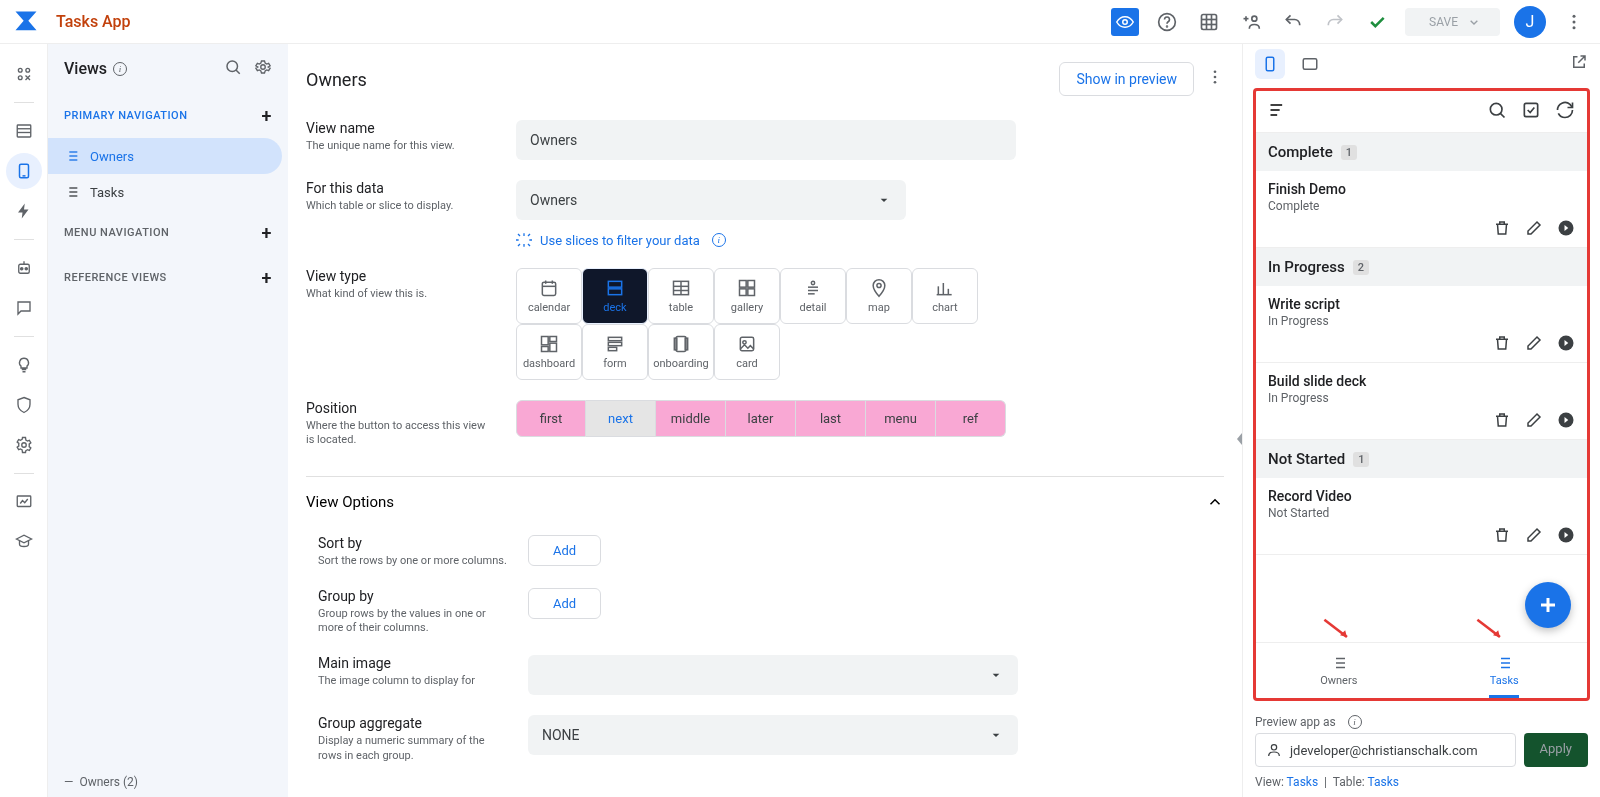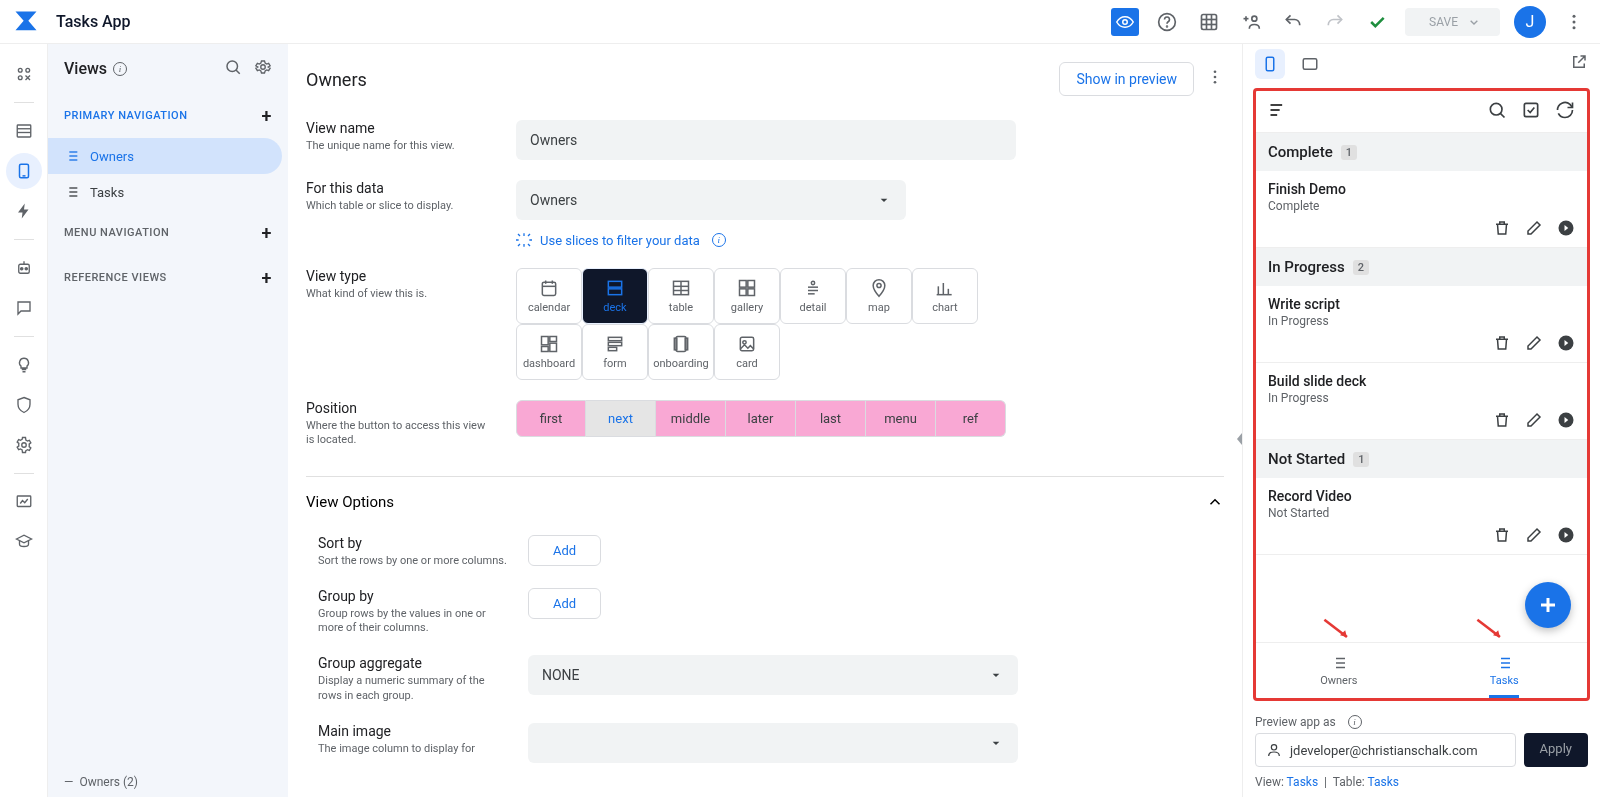--- a/index.html
+++ b/index.html
@@ -1,21 +1,21 @@
 <!DOCTYPE html>
 <html><head>
 <meta charset="utf-8">
 <style>
 * { box-sizing: border-box; margin: 0; padding: 0; font-family: 'Google Sans', Roboto, Arial, sans-serif; }
 body { width: 1600px; height: 797px; background: #fff; overflow: hidden; display: flex; flex-direction: column; }
 
 
 .top-header { height: 44px; display: flex; align-items: center; padding: 0 12px; border-bottom: 1px solid #eee; }
 .logo { width: 28px; height: 28px; margin-right: 16px; }
-.app-title { font-size: 16px; font-weight: 500; color: #0f172a; }
+.app-title { font-size: 16px; font-weight: 500; color: #c2410c; }
 .top-right { margin-left: auto; display: flex; align-items: center; gap: 14px; }
 .icon-btn { width: 28px; height: 28px; display: flex; align-items: center; justify-content: center; color: #5f6368; cursor: pointer; }
 .icon-btn.blue-box { background: #1a73e8; color: #fff; border-radius: 3px; padding: 3px; }
 .save-btn { background: #f1f3f4; color: #9aa0a6; font-size: 12px; padding: 6px 18px 6px 24px; border-radius: 4px; display: flex; align-items: center; gap: 8px; }
 .avatar { width: 32px; height: 32px; border-radius: 50%; background: #1a73e8; color: #fff; font-size: 16px; display: flex; align-items: center; justify-content: center; }
 
 .body-row { flex: 1; display: flex; overflow: hidden; }
 
 
 .left-rail { width: 48px; border-right: 1px solid #eee; display: flex; flex-direction: column; align-items: center; padding-top: 12px; gap: 4px; }
@@ -95,21 +95,21 @@
 .phone-bottom-nav { height: 56px; border-top: 1px solid #eee; display: flex; position: relative; }
 .bn-item { flex: 1; display: flex; flex-direction: column; align-items: center; justify-content: center; font-size: 11px; color: #5f6368; gap: 2px; cursor: pointer; position: relative; }
 .bn-item.active { color: #1a73e8; }
 .bn-indicator { position: absolute; bottom: 0; width: 30px; height: 3px; background: #1a73e8; left: 50%; transform: translateX(-50%); }
 
 .red-arrow { position: absolute; width: 36px; height: 26px; }
 
 .preview-footer { padding: 6px 12px 8px; font-size: 12px; color: #5f6368; }
 .preview-as-row { display: flex; align-items: center; gap: 12px; margin: 2px 0 4px; }
 .email-box { flex: 1; border: 1px solid #dadce0; border-radius: 4px; padding: 8px 10px; display: flex; align-items: center; gap: 8px; font-size: 13px; color: #3c4043; }
-.apply-btn { background: #0f172a; color: #9aa0a6; font-size: 13px; padding: 8px 16px; border-radius: 4px; cursor: pointer; }
+.apply-btn { background: #14532d; color: #9aa0a6; font-size: 13px; padding: 8px 16px; border-radius: 4px; cursor: pointer; }
 .footer-links { font-size: 12px; }
 .footer-links .lk { color: #1a73e8; }
 
 .info-icon-sm { width:14px; height:14px; border:1.3px solid currentColor; border-radius:50%; display:inline-flex; align-items:center; justify-content:center; font-size:9px; font-style: italic; font-family: serif; }
 
 
 .sv { width: 20px; height: 20px; }
 .sv16 { width: 16px; height: 16px; }
 .sv18 { width: 18px; height: 18px; }
 
@@ -500,40 +500,40 @@
     </div>
     <div class="field-row">
       <div class="field-label">
               <div class="lbl">Group by</div>
               <div class="desc">Group rows by the values in one or more of their columns.</div>
             </div>
       <div class="field-control"><span class="add-btn">Add</span></div>
     </div>
     <div class="field-row">
       <div class="field-label">
+              <div class="lbl">Main image</div>
+              <div class="desc">The image column to display for</div>
+            </div>
+      <div class="field-control">
+              <div class="select-input wide">
+                <span></span>
+                <svg class="sv16" viewBox="0 0 24 24" fill="currentColor">
+                  <path d="M7 10l5 5 5-5z"></path>
+                </svg>
+              </div>
+            </div>
+    </div>
+    <div class="field-row">
+      <div class="field-label">
               <div class="lbl">Group aggregate</div>
               <div class="desc">Display a numeric summary of the rows in each group.</div>
             </div>
       <div class="field-control">
               <div class="select-input wide">
                 <span>NONE</span>
-                <svg class="sv16" viewBox="0 0 24 24" fill="currentColor">
-                  <path d="M7 10l5 5 5-5z"></path>
-                </svg>
-              </div>
-            </div>
-    </div>
-    <div class="field-row">
-      <div class="field-label">
-              <div class="lbl">Main image</div>
-              <div class="desc">The image column to display for</div>
-            </div>
-      <div class="field-control">
-              <div class="select-input wide">
-                <span></span>
                 <svg class="sv16" viewBox="0 0 24 24" fill="currentColor">
                   <path d="M7 10l5 5 5-5z"></path>
                 </svg>
               </div>
             </div>
     </div>
     </div>
 
     </div>
   </div>

